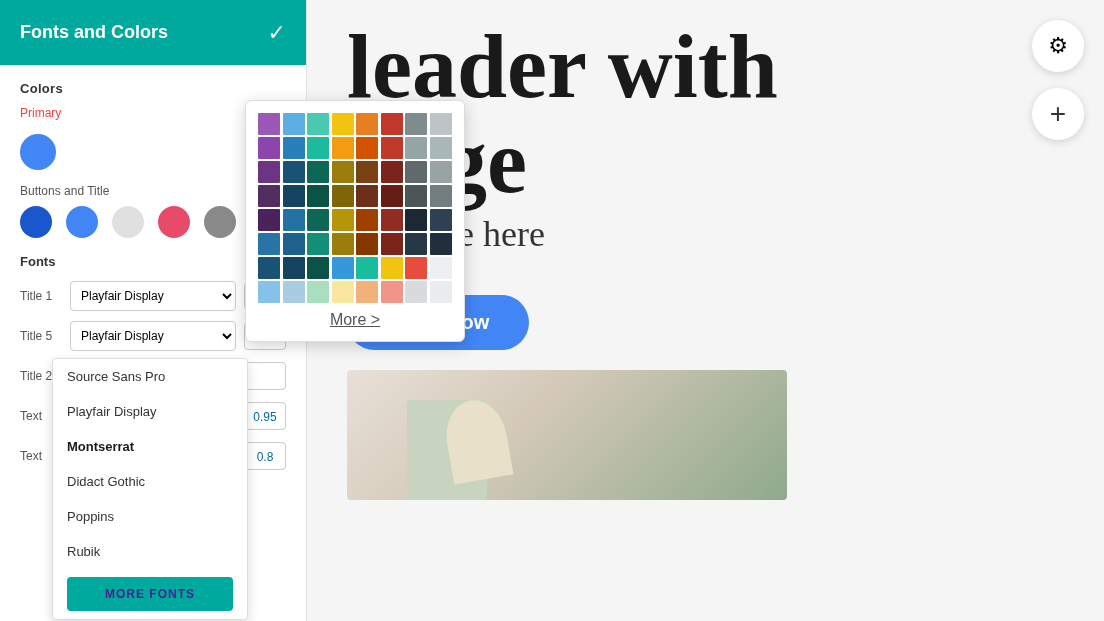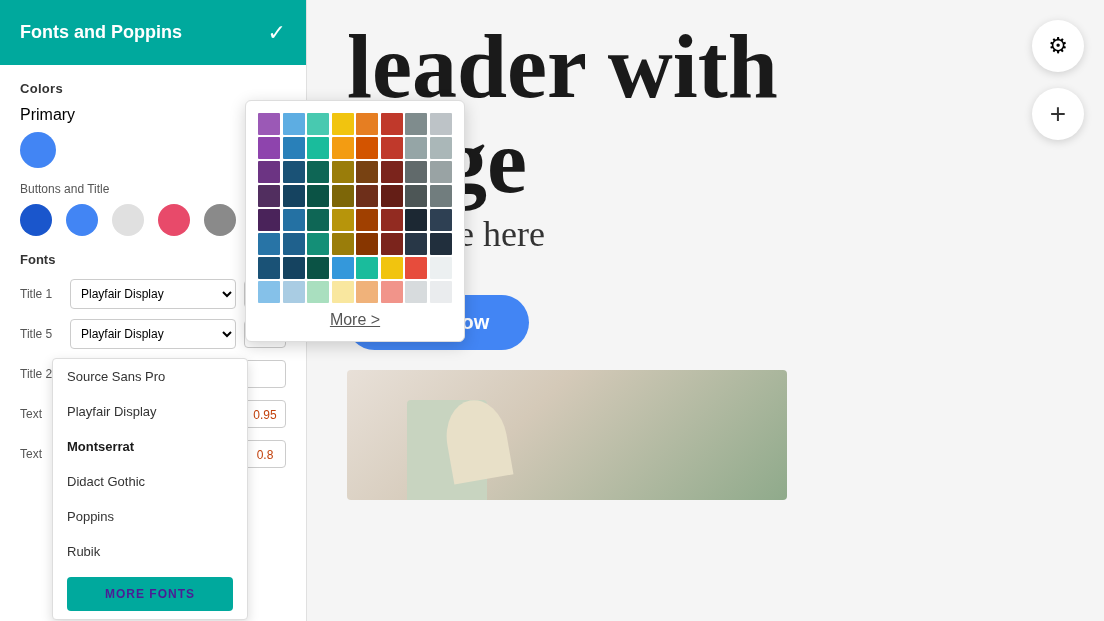--- a/index.html
+++ b/index.html
@@ -157,23 +157,23 @@
 
     .section-label {
       font-size: 13px;
       font-weight: 700;
       color: #333;
       margin-bottom: 10px;
       letter-spacing: 0.3px;
     }
 
     .primary-label {
-      font-size: 16px;
-      color: #000000;
-      margin-bottom: 8px;
+      font-size: 12px;
+      color: #ef4444;
+      margin-bottom: 14px;
     }
 
     .primary-color-row {
       display: flex;
       align-items: center;
       margin-bottom: 14px;
       position: relative;
     }
 
     .color-circle {
@@ -232,21 +232,21 @@
     }
 
     .font-value {
       width: 42px;
       height: 28px;
       border: 1px solid #ccc;
       border-radius: 4px;
       font-size: 12px;
       text-align: center;
       line-height: 28px;
-      color: #c2410c;
+      color: #0369a1;
     }
 
     
     .font-dropdown {
       position: absolute;
       left: 52px;
       top: 358px;
       width: 196px;
       background: white;
       border: 1px solid #ddd;
@@ -340,21 +340,21 @@
 
 <button class="settings-btn">
   <span>⚙</span>
 </button>
 <button class="add-btn">
   <span>+</span>
 </button>
 
 <div class="left-panel">
   <div class="panel-header">
-    <span class="panel-header-title">Fonts and Poppins</span>
+    <span class="panel-header-title">Fonts and Colors</span>
     <span class="panel-header-check">✓</span>
   </div>
 
   <div class="panel-body">
 
     <div class="section-label">Colors</div>
     <div class="primary-label">Primary</div>
 
     <div class="primary-color-row">
       <div class="color-circle" style="background:#4285f4; width:36px; height:36px;"></div>

